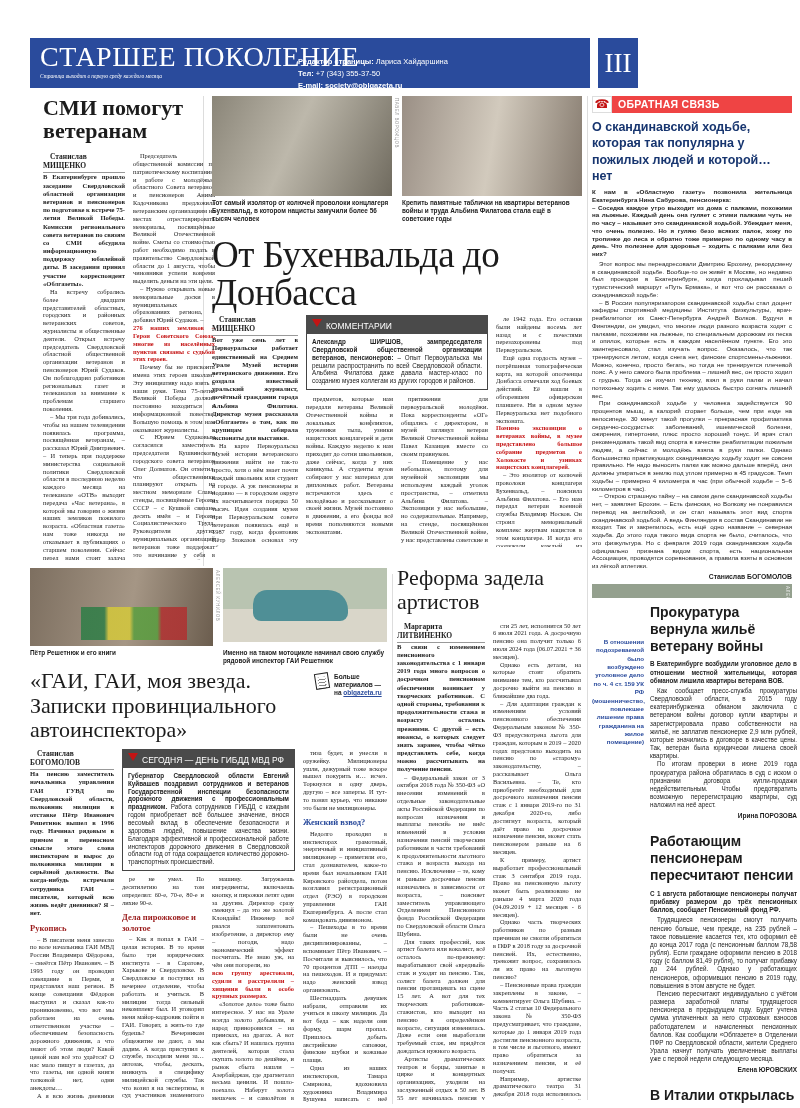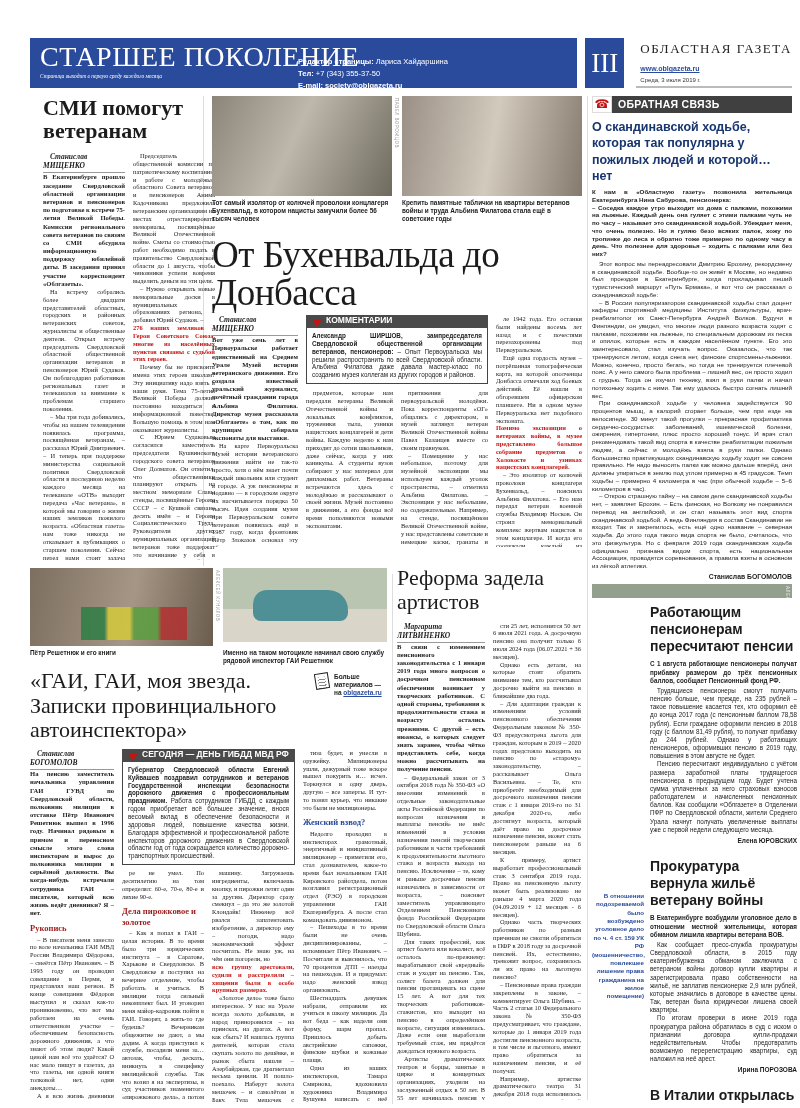--- a/index.html
+++ b/index.html
@@ -14,31 +14,31 @@
   .mh-sub{font-size:5.5px;font-style:italic;margin-top:0;}
   .mh-editor{font-family:"Liberation Sans",sans-serif;font-size:7.5px;line-height:1.6;padding-top:18px;}
   .mh-editor b{font-weight:700;}
   .mh-email{color:#fff;text-decoration:underline;font-weight:700;}
   .mh-num{background:#2a4b9c;color:#fff;width:40px;margin-left:8px;display:flex;align-items:center;justify-content:center;font-size:27px;text-align:right;}
   .mh-right{margin-left:12px;flex:1;border-bottom:2px solid #bbb;padding:3px 0 0 4px;}
   .mh-paper{font-size:13px;letter-spacing:1.5px;color:#222;white-space:nowrap;}
   .mh-site{display:inline-block;font-family:"Liberation Sans",sans-serif;font-size:7px;font-weight:700;color:#2a4b9c;text-decoration:underline;margin-top:2px;}
   .mh-date{font-family:"Liberation Sans",sans-serif;font-size:6px;color:#333;margin-top:2px;}
   
-  .byline{font-size:7.5px;font-weight:700;border-bottom:1px solid #999;padding-bottom:2px;margin:0 0 5px;font-style:italic;}
+  .byline{font-size:7.5px;font-weight:700;border-bottom:1px solid #999;padding-bottom:2px;margin:0 0 5px;}
   .lead{font-weight:700;font-size:6.6px;line-height:1.24;text-align:justify;margin:0 0 5px;}
   .tcol{font-size:6.4px;line-height:1.22;text-align:justify;overflow:hidden;}
   .tcol p{margin:0;text-indent:7px;}
   .tcol p.red{color:#c41414;font-weight:700;text-indent:0;}
   .tcol p.subhead{color:#9b1c1c;font-weight:700;font-size:8.5px;text-indent:0;text-align:left;margin:6px 0 2px;}
   .tcol p.subhead.blue{color:#2a4b9c;}
   .cap{font-family:"Liberation Sans",sans-serif;font-size:6.4px;font-weight:700;line-height:1.25;margin:3px 0 0;}
   .ph{position:relative;overflow:visible;}
   .vcred{position:absolute;right:-7px;top:2px;writing-mode:vertical-rl;font-family:"Liberation Sans",sans-serif;font-size:4.5px;color:#999;letter-spacing:.5px;}
-  .bar{position:relative;background:#4a4a4a;color:#fff;font-family:"Liberation Sans",sans-serif;font-weight:700;font-size:8.5px;padding:0 5px 3px 20px;}
+  .bar{position:relative;background:#4a4a4a;color:#fff;font-family:"Liberation Sans",sans-serif;font-weight:400;font-size:8.5px;padding:6px 5px 3px 20px;}
   .bar:before{content:"";position:absolute;left:6px;top:4px;border-left:5px solid transparent;border-right:5px solid transparent;border-top:8px solid #c41414;}
   .boxbody{border:1.5px solid #444;border-top:none;padding:4px 5px;font-family:"Liberation Sans",sans-serif;font-size:6.3px;line-height:1.25;text-align:justify;}
   .boxbody .spk{font-weight:700;}
   .vr{position:absolute;width:1px;background:#ddd;}
   
   .c-smi{position:absolute;top:96px;left:43px;width:172px;height:470px;overflow:hidden;}
   .h-smi{font-size:22px;line-height:1.05;font-weight:700;margin:0 0 10px;}
   .smi-cols{display:flex;gap:8px;height:408px;}
   .smi-cols .tcol{width:82px;}
   
@@ -53,21 +53,21 @@
   .h-buh-sub{font-size:14.5px;font-weight:400;margin:3px 0 5px;border-bottom:1px solid #ccc;padding-bottom:5px;}
   .buh-cols{display:flex;gap:8px;height:232px;overflow:hidden;}
   .buh-c1,.buh-c4{width:86px;}
   .buh-mid{width:182px;}
   .buh-mid-cols{display:flex;gap:8px;margin-top:5px;}
   .buh-mid-cols .tcol{width:87px;}
   
   .c-fb{position:absolute;top:96px;left:592px;width:200px;height:502px;overflow:hidden;font-family:"Liberation Sans",sans-serif;}
   .fb-bar{display:flex;height:17px;}
   .fb-icon{width:20px;background:#fff;border:1px solid #ddd;box-sizing:border-box;color:#c41414;font-size:12px;line-height:15px;text-align:center;}
-  .fb-bartitle{flex:1;background:#404040;color:#fff;font-weight:700;font-size:10.5px;line-height:17px;padding-left:6px;letter-spacing:.3px;}
+  .fb-bartitle{flex:1;background:#ef4444;color:#fff;font-weight:700;font-size:10.5px;line-height:17px;padding-left:6px;letter-spacing:.3px;}
   .h-fb{font-size:12.5px;font-weight:700;color:#17356f;line-height:1.3;margin:6px 0 4px;}
   .fb-lead p,.fb-body p{margin:0;font-size:6.2px;line-height:1.25;text-align:justify;text-indent:7px;}
   .fb-lead p{font-weight:700;text-indent:0;}
   .fb-body{margin-top:2px;}
   .fb-by{text-align:right;font-weight:700;font-size:6.8px;margin:3px 0 4px;}
   .ph-walk{width:200px;height:120px;background:linear-gradient(#94a08e 0 42%,#cbc6ba 42% 72%,#b3a58c 72%);}
   
   .c-gai{position:absolute;top:568px;left:30px;width:357px;height:534px;overflow:hidden;}
   .gai-photos{display:flex;gap:10px;}
   .ph-resh{width:183px;height:78px;background:linear-gradient(100deg,#7d6f60,#a59685 55%,#6b5d4e);}
@@ -112,25 +112,20 @@
         <div class="mh-title">СТАРШЕЕ ПОКОЛЕНИЕ</div>
         <div class="mh-sub">Страница выходит в первую среду каждого месяца</div>
       </div>
       <div class="mh-editor">
         <div><b>Редактор страницы:</b> <span>Лариса Хайдаршина</span></div>
         <div><b>Тел:</b> <span>+7 (343) 355-37-50</span></div>
         <div><b>E-mail:</b> <a class="mh-email">society@oblgazeta.ru</a></div>
       </div>
     </div>
     <div class="mh-num">III</div>
-    <div class="mh-right">
-      <div class="mh-paper">ОБЛАСТНАЯ ГАЗЕТА</div>
-      <a class="mh-site">www.oblgazeta.ru</a>
-      <div class="mh-date">Среда, 3 июля 2019 г.</div>
-    </div>
   </div>
 
   <div class="vr" style="left:203px;top:96px;height:470px"></div>
   <div class="vr" style="left:587px;top:96px;height:1004px"></div>
   <div class="vr" style="left:392px;top:574px;height:530px"></div>
 
   <section class="c-smi">
     <h1 class="h-smi">СМИ помогут ветеранам</h1>
     <div class="smi-cols">
       <div class="tcol">
@@ -309,37 +304,37 @@
             <p>– Пенсионные права граждан закреплены в законе, – комментирует Ольга Шубина. – Часть 2 статьи 10 Федерального закона № 350-ФЗ предусматривает, что граждане, которые до 1 января 2019 года достигли пенсионного возраста, в том числе и льготного, имеют право обратиться за назначением пенсии, и её получат.</p>
             <p>Например, артистке драматического театра 31 декабря 2018 года исполнилось 50 лет, требуемый «творческий» стаж выработан 19 февраля 2019 года. Выходит, что 20.02.2019 она получает полное право выйти на пенсию досрочно.</p>
           </div>
 
       </div>
     </div>
   </section>
 
   <section class="c-briefs">
     <div class="brief">
-      <h2 class="h-brief">Работающим пенсионерам пересчитают пенсии</h2>
-      <p class="blead">С 1 августа работающие пенсионеры получат прибавку размером до трёх пенсионных баллов, сообщает Пенсионный фонд РФ.</p>
-      <div class="bbody">
-          <p>Трудящиеся пенсионеры смогут получить пенсию больше, чем прежде, на 235 рублей – такое повышение касается тех, кто оформил её до конца 2017 года (с пенсионным баллом 78,58 рубля). Если граждане оформили пенсию в 2018 году (с баллом 81,49 рубля), то получат прибавку до 244 рублей. Однако у работающих пенсионеров, оформивших пенсию в 2019 году, повышения в этом августе не будет.</p>
-          <p>Пенсию пересчитают индивидуально с учётом размера заработной платы трудящегося пенсионера в предыдущем году. Будет учтена сумма уплаченных за него страховых взносов работодателем и начисленных пенсионных баллов. Как сообщили «Облгазете» в Отделении ПФР по Свердловской области, жители Среднего Урала начнут получать увеличенные выплаты уже с первой недели следующего месяца.</p>
-        </div>
-      <div class="brief-by">Елена ЮРОВСКИХ</div>
-    </div>
-    <div class="brief">
       <div class="mnote">В отношении подозреваемой было возбуждено уголовное дело по ч. 4 ст. 159 УК РФ (мошенничество, повлекшее лишение права гражданина на жилое помещение)</div>
       <h2 class="h-brief">Прокуратура вернула жильё ветерану войны</h2>
       <p class="blead">В Екатеринбурге возбудили уголовное дело в отношении местной жительницы, которая обманом лишила квартиры ветерана ВОВ.</p>
       <div class="bbody">
           <p>Как сообщает пресс-служба прокуратуры Свердловской области, в 2015 году екатеринбурженка обманом заключила с ветераном войны договор купли квартиры и зарегистрировала право собственности на жильё, не заплатив пенсионерке 2,9 млн рублей, которые значились в договоре в качестве цены. Так, ветеран была юридически лишена своей квартиры.</p>
           <p>По итогам проверки в июне 2019 года прокуратура района обратилась в суд с иском о признании договора купли-продажи недействительным. Чтобы предотвратить возможную перерегистрацию квартиры, суд наложил на неё арест.</p>
         </div>
       <div class="brief-by">Ирина ПОРОЗОВА</div>
     </div>
     <div class="brief">
+      <h2 class="h-brief">Работающим пенсионерам пересчитают пенсии</h2>
+      <p class="blead">С 1 августа работающие пенсионеры получат прибавку размером до трёх пенсионных баллов, сообщает Пенсионный фонд РФ.</p>
+      <div class="bbody">
+          <p>Трудящиеся пенсионеры смогут получить пенсию больше, чем прежде, на 235 рублей – такое повышение касается тех, кто оформил её до конца 2017 года (с пенсионным баллом 78,58 рубля). Если граждане оформили пенсию в 2018 году (с баллом 81,49 рубля), то получат прибавку до 244 рублей. Однако у работающих пенсионеров, оформивших пенсию в 2019 году, повышения в этом августе не будет.</p>
+          <p>Пенсию пересчитают индивидуально с учётом размера заработной платы трудящегося пенсионера в предыдущем году. Будет учтена сумма уплаченных за него страховых взносов работодателем и начисленных пенсионных баллов. Как сообщили «Облгазете» в Отделении ПФР по Свердловской области, жители Среднего Урала начнут получать увеличенные выплаты уже с первой недели следующего месяца.</p>
+        </div>
+      <div class="brief-by">Елена ЮРОВСКИХ</div>
+    </div>
+    <div class="brief">
       <h2 class="h-brief">В Италии открылась гостиница для пожилых</h2>
 
     </div>
   </section>
 
 </div>
 
 </body></html>

